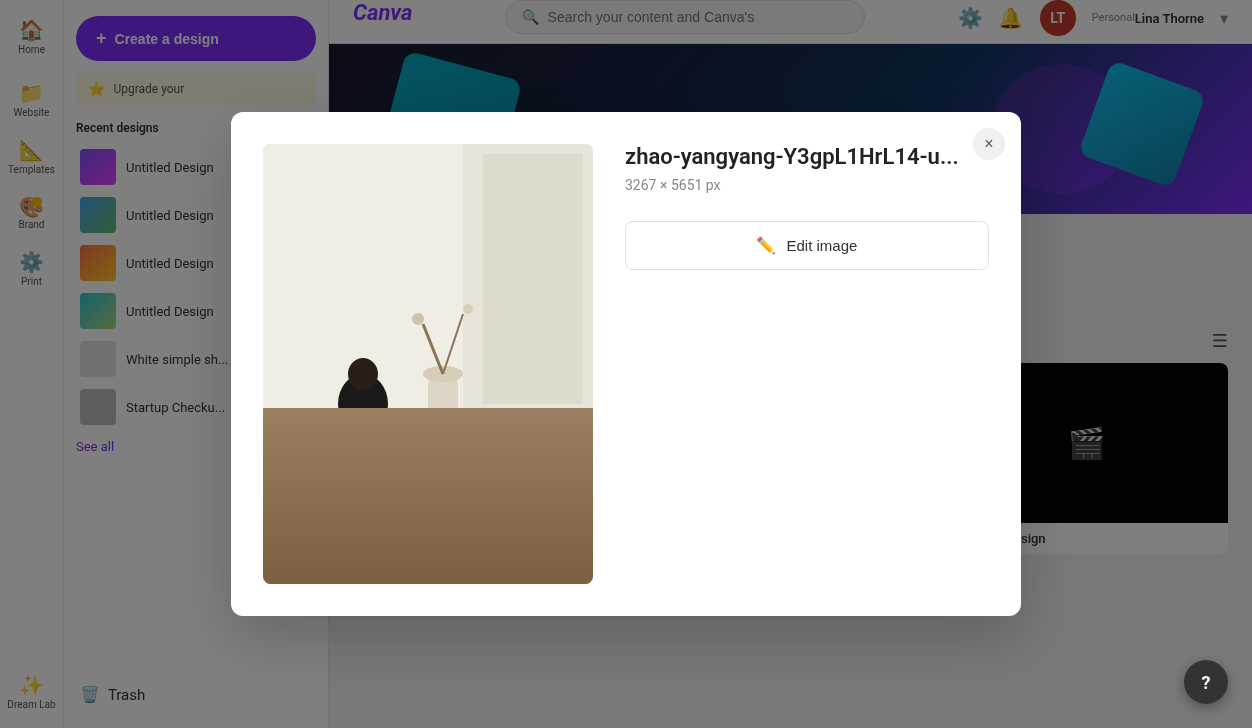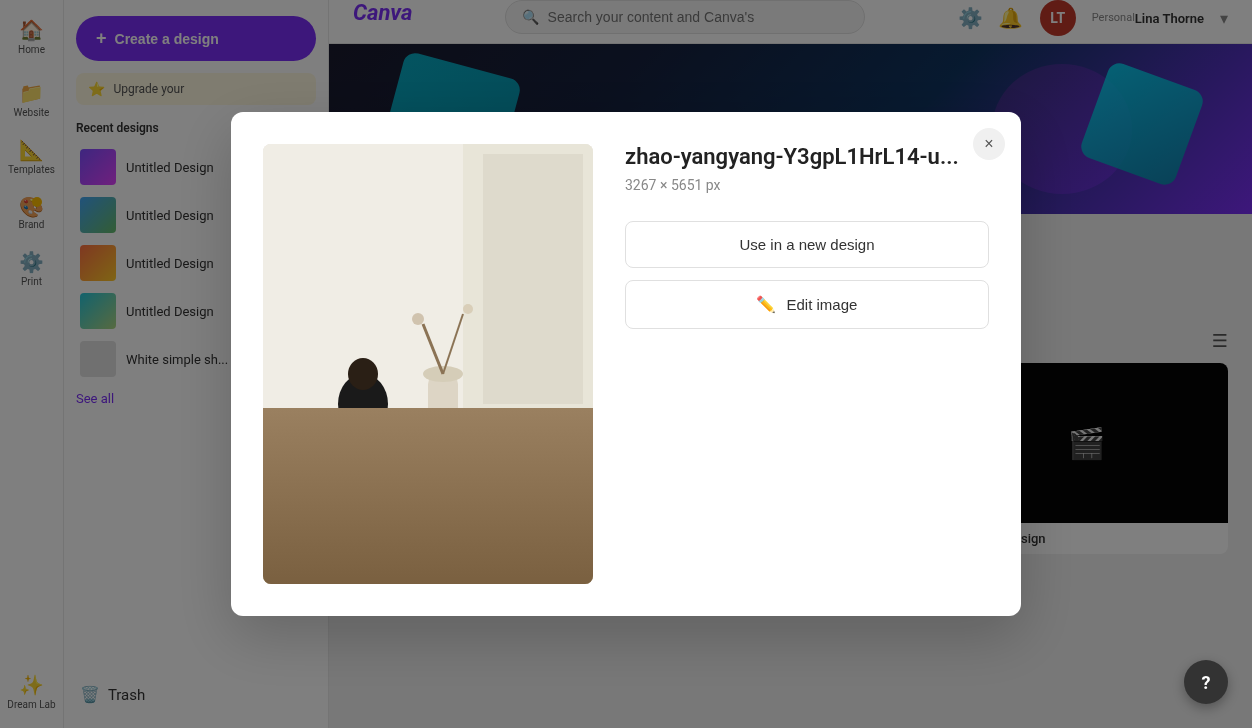--- a/index.html
+++ b/index.html
@@ -160,20 +160,24 @@
       <div class="recent-thumb thumb-3"></div>
       <span class="recent-label">Untitled Design</span>
     </div>
     <div class="recent-item">
       <div class="recent-thumb thumb-4"></div>
       <span class="recent-label">Untitled Design</span>
     </div>
     <div class="recent-item">
       <div class="recent-thumb thumb-5"></div>
       <span class="recent-label">White simple sh...</span>
+    </div>
+    <div class="recent-item">
+      <div class="recent-thumb thumb-gray"></div>
+      <span class="recent-label">Startup Checku...</span>
     </div>
 
     <span class="see-all">See all</span>
 
     <div class="trash-item" style="margin-top: auto;">
       <span class="icon">🗑️</span>
       <span class="trash-label">Trash</span>
     </div>
   </div>
 
@@ -288,23 +292,20 @@
 
           <ellipse cx="165" cy="390" rx="120" ry="35" fill="#9a8870" opacity="0.6"></ellipse>
         </svg>
       </div>
     </div>
 
     <div class="modal-content">
       <div class="modal-title">zhao-yangyang-Y3gpL1HrL14-u...</div>
       <div class="modal-subtitle">3267 × 5651 px</div>
 
-      <button class="modal-btn">
-        <span>Use in a new design</span>
-      </button>
 
       <button class="modal-btn">
         <span style="font-size:16px;">✏️</span>
         <span>Edit image</span>
       </button>
     </div>
   </div>
 </div>
 
 <div class="help-btn">

